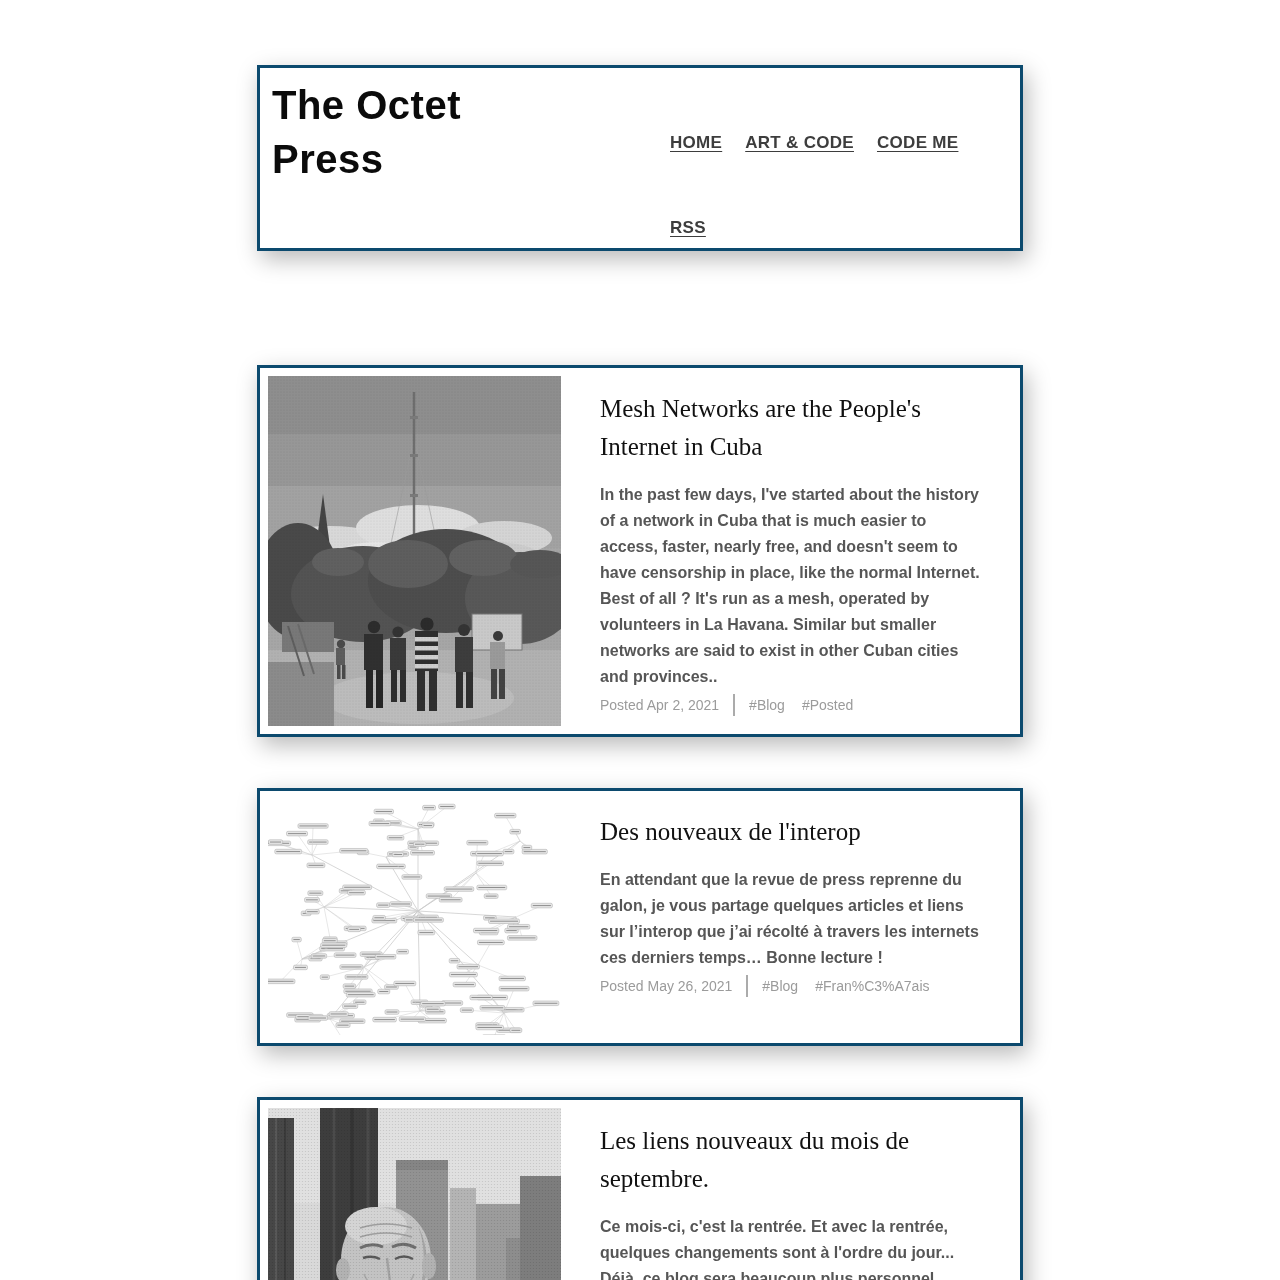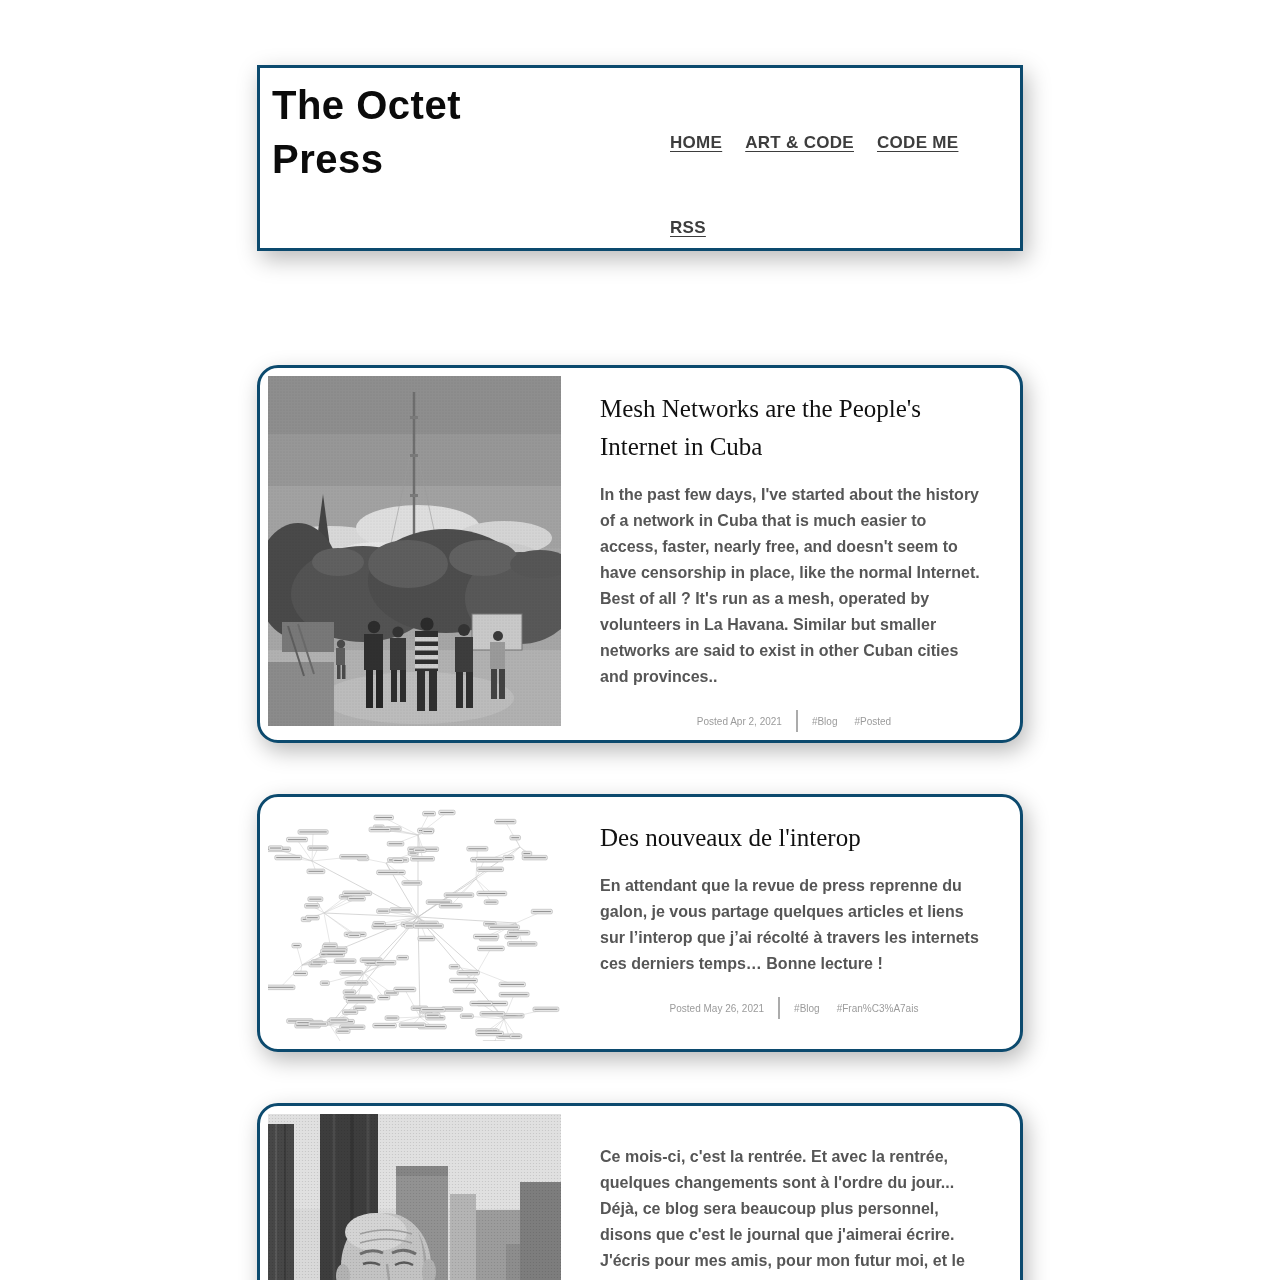--- a/index.html
+++ b/index.html
@@ -17,30 +17,30 @@
   .main-nav { width:334px; display:flex; flex-wrap:wrap;
               column-gap:23px; row-gap:27px; align-content:flex-start;
               padding-top:17px; }
   .main-nav a { font-size:17px; font-weight:bold; color:#3d3d3d;
                 text-decoration:underline; text-underline-offset:3px;
                 letter-spacing:0.3px; cursor:pointer; line-height:20px;margin-top:38px; }
 
   
   main { margin-top:114px; display:flex; flex-direction:column; gap:51px;
          padding-bottom:200px; }
-  .post { display:flex; padding:8px; gap:39px;border-radius:21px; }
+  .post { display:flex; padding:8px; gap:39px; }
   .thumb { flex:0 0 293px; cursor:pointer; }
   .thumb svg { display:block; }
   .post-body { width:388px; padding-top:14px; }
   .post-title { font-family:"Liberation Serif", serif; font-weight:normal;
                 font-size:25px; line-height:38px; color:#111; cursor:pointer; }
   .post-excerpt { margin-top:16px; font-size:16px; line-height:26px;
                   color:#565656;font-weight:bold; }
-  .post-meta { margin-top:20px; display:flex; align-items:center;
-               font-size:10px; color:#9b9b9b;justify-content:center; }
+  .post-meta { margin-top:4px; display:flex; align-items:center;
+               font-size:14px; color:#9b9b9b; }
   .meta-divider { display:inline-block; width:2px; height:22px;
                   background:#ababab; margin:0 14px; }
   .tags { display:flex; gap:17px; }
   .tags a { color:#9b9b9b; text-decoration:none; cursor:pointer; }
 </style>
 </head>
 <body>
 
 <div class="page">
 
@@ -622,18 +622,19 @@
           <rect x="108" y="178" width="4.5" height="16" fill="#f4f4f4" transform="rotate(-32 110 186)"></rect>
           <ellipse cx="128" cy="204" rx="21" ry="17" fill="#bdbdbd"></ellipse>
           <path d="M 112,198 Q 120,192 128,196" stroke="#a5a5a5" stroke-width="1.6" fill="none"></path>
           <path d="M 112,206 Q 122,200 132,204" stroke="#a5a5a5" stroke-width="1.6" fill="none"></path>
           <path d="M 114,214 Q 124,208 134,212" stroke="#a5a5a5" stroke-width="1.6" fill="none"></path>
           <path d="M 132,216 C 148,228 160,254 166,330 L 128,330 C 122,270 120,234 132,216 Z" fill="#c1c1c1"></path>
           <rect width="293" height="330" fill="url(#dots3)"></rect>
         </svg>
       </div>
       <div class="post-body">
+        <h2 class="post-title">Les liens nouveaux du mois de septembre.</h2>
         <p class="post-excerpt">Ce mois-ci, c'est la rentrée. Et avec la rentrée, quelques changements sont à l'ordre du jour... Déjà, ce blog sera beaucoup plus personnel, disons que c'est le journal que j'aimerai écrire. J'écris pour mes amis, pour mon futur moi, et le bot moyen...</p>
       </div>
     </article>
 
   </main>
 </div>
 
 </body></html>

